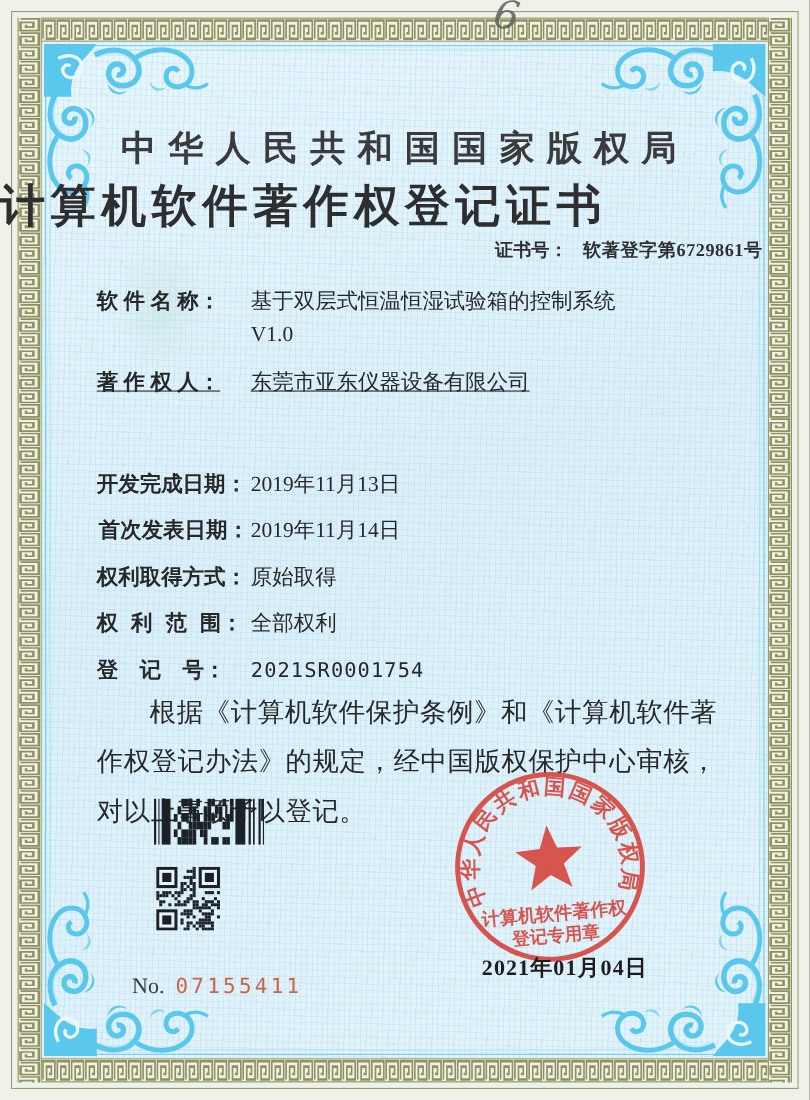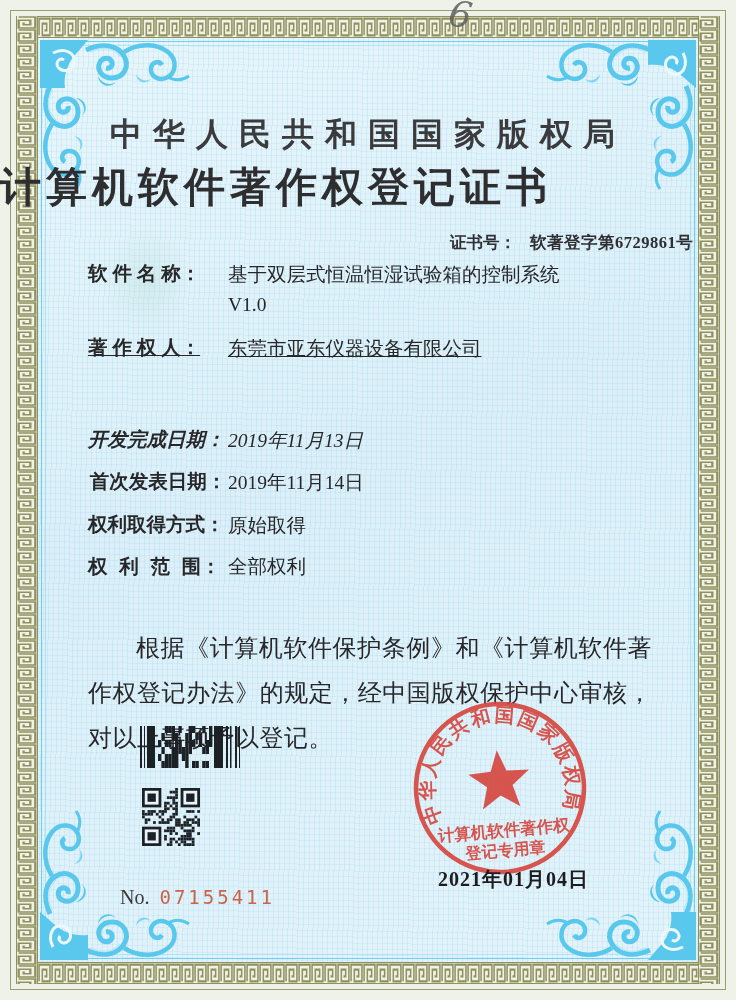--- a/index.html
+++ b/index.html
@@ -34,27 +34,27 @@
   .corner.tr{top:40px;right:40px;transform:rotate(90deg);}
   .corner.br{bottom:40px;right:40px;transform:rotate(180deg);}
   .corner.bl{bottom:40px;left:40px;transform:rotate(270deg);}
   .watermark{position:absolute;left:104px;top:226px;width:86px;height:110px;border-radius:14px;
     background:radial-gradient(closest-side, rgba(185,222,214,.38), rgba(185,222,214,0));pointer-events:none;}
   
   .authority{position:absolute;left:0;right:0;top:113px;text-align:center;
     font-size:32px;font-weight:bold;color:#3b3b3d;letter-spacing:11px;}
   .cert-title{position:absolute;left:0;right:0;top:160px;text-align:left;
     font-size:41px;font-weight:bold;color:#2e2e30;letter-spacing:5px;}
-  .cert-no{position:absolute;left:450px;top:232px;font-size:16.5px;font-weight:bold;color:#2f2f31;}
+  .cert-no{position:absolute;left:450px;top:217px;font-size:16.5px;font-weight:bold;color:#2f2f31;}
   .cert-no .v{margin-left:14px;letter-spacing:.5px;}
   
   .row{position:absolute;left:88px;display:flex;align-items:flex-start;color:#272729;margin-top:11px;}
   .row .lbl{flex:0 0 140px;font-size:19.5px;font-weight:bold;white-space:nowrap;}
   .row .val{font-size:19.5px;font-weight:500;line-height:30px;white-space:pre-line;}
-  .r0{top:249px;}.r1{top:323px;text-decoration:underline;}.r2{top:415px;font-style:italic;}.r3{top:457px;text-align:center;}.r4{top:500px;}.r5{top:542px;font-family:Liberation Mono, monospace;}.r6{top:584px;}
+  .r0{top:249px;}.r1{top:323px;text-decoration:underline;}.r2{top:415px;}.r3{top:457px;text-align:center;}.r4{top:500px;}.r5{top:542px;font-family:Liberation Mono, monospace;}.r6{top:584px;}
   .r6 .val{font-family:"DejaVu Sans Mono", monospace;font-size:18.5px;letter-spacing:1px;}
   
   .para{position:absolute;left:88px;width:564px;top:626px;font-size:24px;line-height:45px;
     color:#272729;font-weight:500;text-indent:2em;text-align:justify;letter-spacing:.5px;}
   
   .barcode{position:absolute;left:140px;top:726px;}
   .qrcode{position:absolute;left:142px;top:788px;}
   .serial{position:absolute;left:120px;top:866px;font-size:20px;color:#3a3a3c;margin-top:20px;}
   .serial .num{font-family:"DejaVu Sans Mono", monospace;color:#c8654a;letter-spacing:3px;margin-left:10px;font-size:19px;}
   .seal{position:absolute;left:412px;top:700px;width:176px;height:176px;transform:rotate(-5deg);opacity:.9;}
@@ -888,20 +888,24 @@
     <span class="lbl">首次发表日期：</span>
     <span class="val">2019年11月14日</span>
   </div>
   <div class="row r4">
     <span class="lbl">权利取得方式：</span>
     <span class="val">原始取得</span>
   </div>
   <div class="row r5">
     <span class="lbl">权 利 范 围：</span>
     <span class="val">全部权利</span>
+  </div>
+  <div class="row r6">
+    <span class="lbl">登　记　号：</span>
+    <span class="val">2021SR0001754</span>
   </div>
 
   <div class="para">根据《计算机软件保护条例》和《计算机软件著作权登记办法》的规定，经中国版权保护中心审核，对以上事项予以登记。</div>
 
   <svg class="barcode" width="112" height="42" id="bc">
       <rect x="0" y="0" width="2" height="42" fill="#1c2126"></rect>
       <rect x="4" y="0" width="1" height="42" fill="#1c2126"></rect>
       <rect x="7" y="0" width="8" height="42" fill="#1c2126"></rect>
       <rect x="24.8" y="0" width="3.4" height="7" fill="#1c2126"></rect>
       <rect x="28.2" y="0" width="3.4" height="7" fill="#1c2126"></rect>

